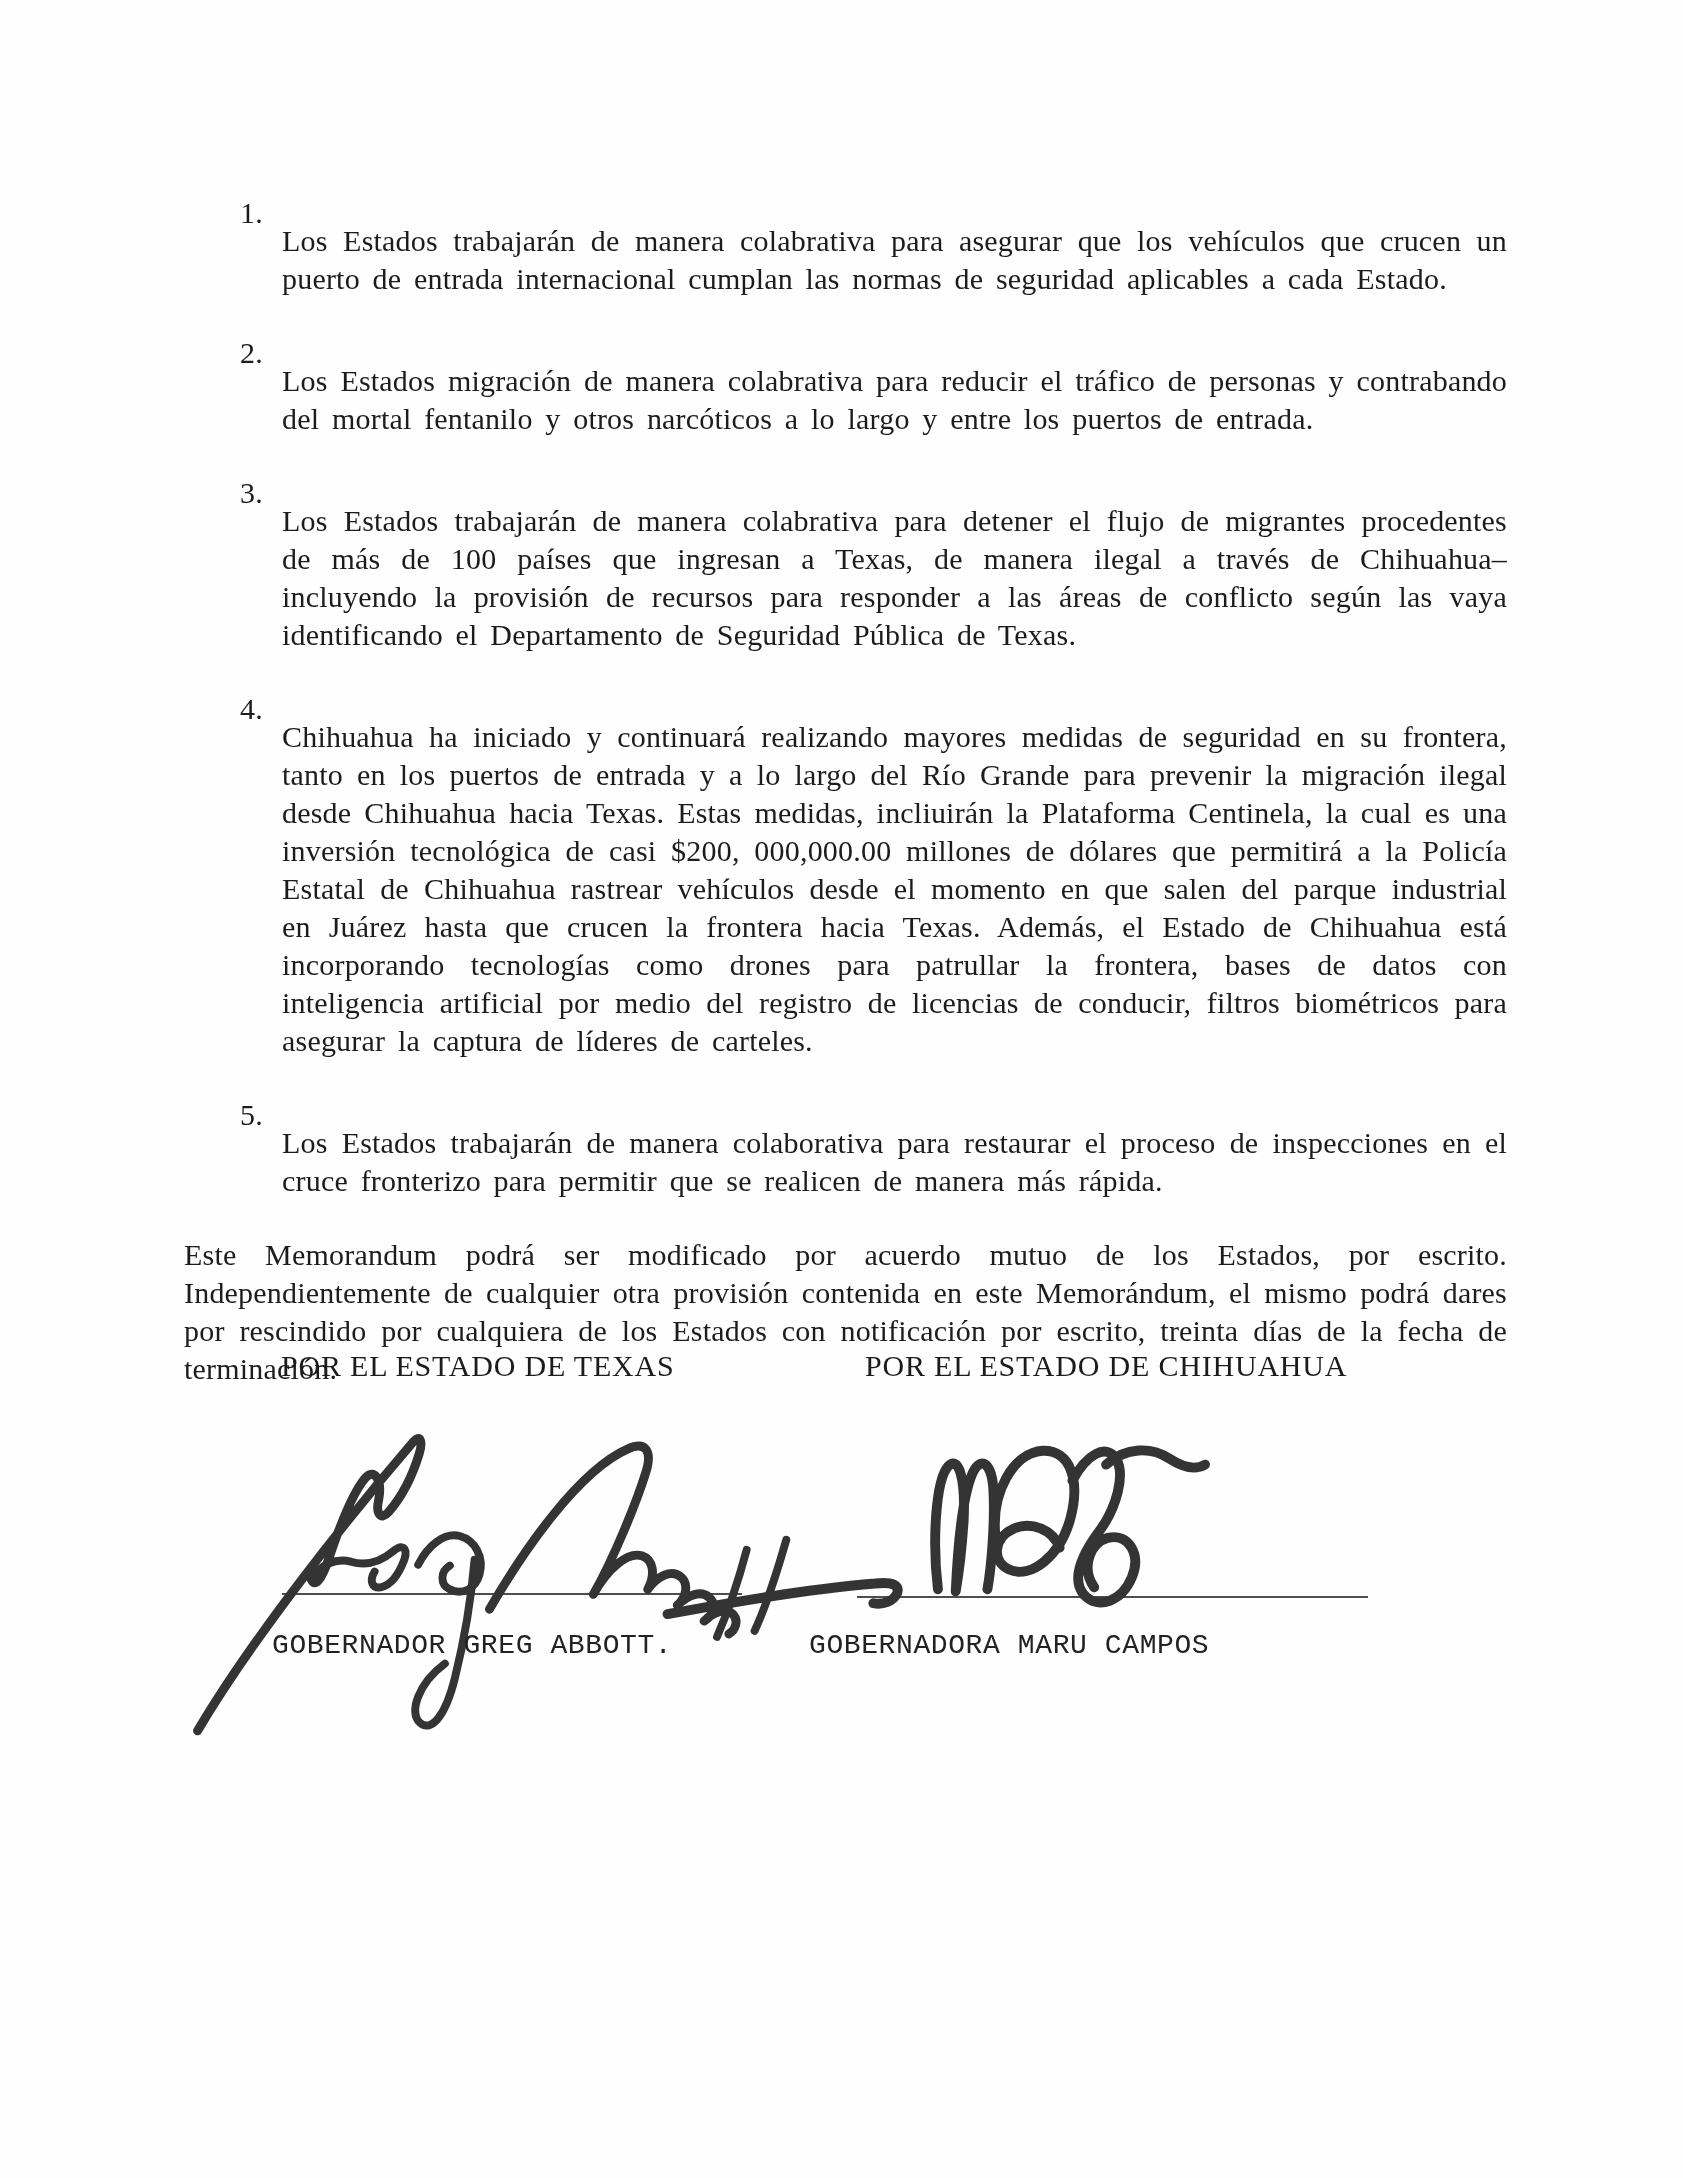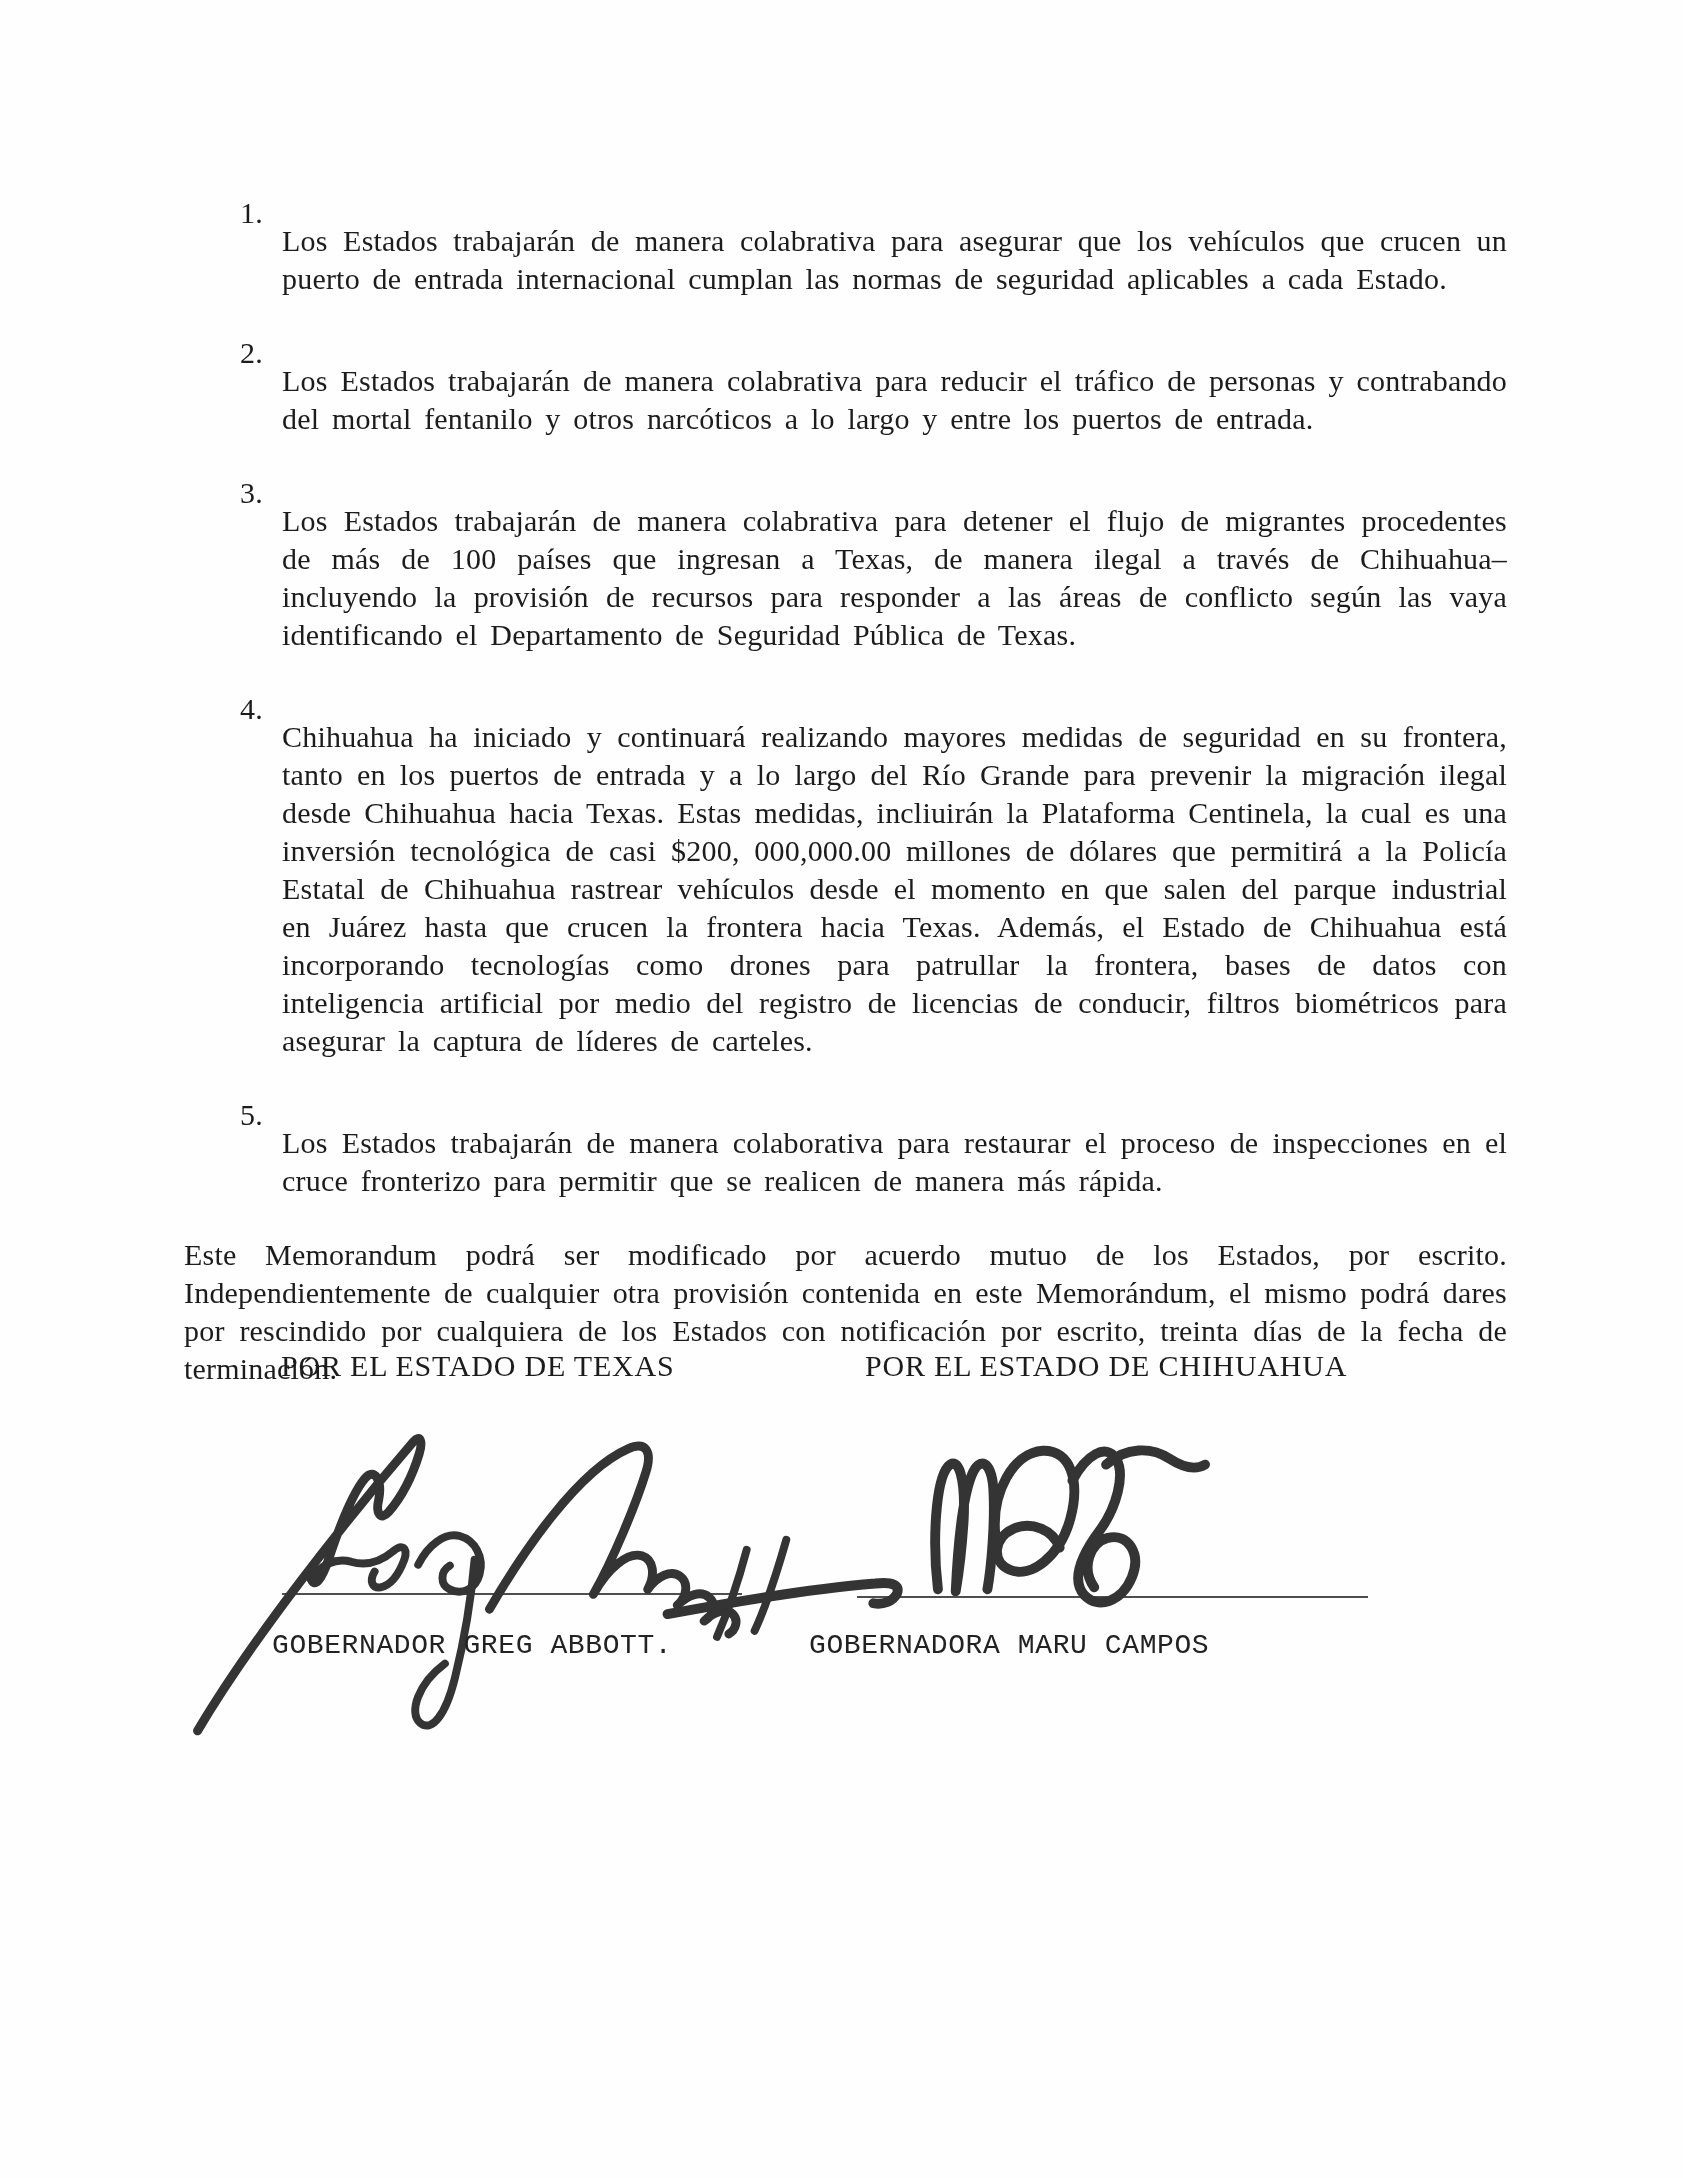--- a/index.html
+++ b/index.html
@@ -69,21 +69,21 @@
 
   <div class="content">
 
     <div class="li-row">
       <div class="li-num">1.</div>
       <div class="li-text">Los Estados trabajarán de manera colabrativa para asegurar que los vehículos que crucen un puerto de entrada internacional cumplan las normas de seguridad aplicables a cada Estado.</div>
     </div>
 
     <div class="li-row">
       <div class="li-num">2.</div>
-      <div class="li-text">Los Estados trabajarán de manera colabrativa para reducir el tráfico de personas y contrabando del mortal fentanilo y otros narcóticos a lo largo y entre los puertos de entrada.</div>
+      <div class="li-text">Los Estados migración de manera colabrativa para reducir el tráfico de personas y contrabando del mortal fentanilo y otros narcóticos a lo largo y entre los puertos de entrada.</div>
     </div>
 
     <div class="li-row">
       <div class="li-num">3.</div>
       <div class="li-text">Los Estados trabajarán de manera colabrativa para detener el flujo de migrantes procedentes de más de 100 países que ingresan a Texas, de manera ilegal a través de Chihuahua– incluyendo la provisión de recursos para responder a las áreas de conflicto según las vaya identificando el Departamento de Seguridad Pública de Texas.</div>
     </div>
 
     <div class="li-row">
       <div class="li-num">4.</div>
       <div class="li-text">Chihuahua ha iniciado y continuará realizando mayores medidas de seguridad en su frontera, tanto en los puertos de entrada y a lo largo del Río Grande para prevenir la migración ilegal desde Chihuahua hacia Texas. Estas medidas, incliuirán la Plataforma Centinela, la cual es una inversión tecnológica de casi $200, 000,000.00 millones de dólares que permitirá a la Policía Estatal de Chihuahua rastrear vehículos desde el momento en que salen del parque industrial en Juárez hasta que crucen la frontera hacia Texas. Además, el Estado de Chihuahua está incorporando tecnologías como drones para patrullar la frontera, bases de datos con inteligencia artificial por medio del registro de licencias de conducir, filtros biométricos para asegurar la captura de líderes de carteles.</div>

